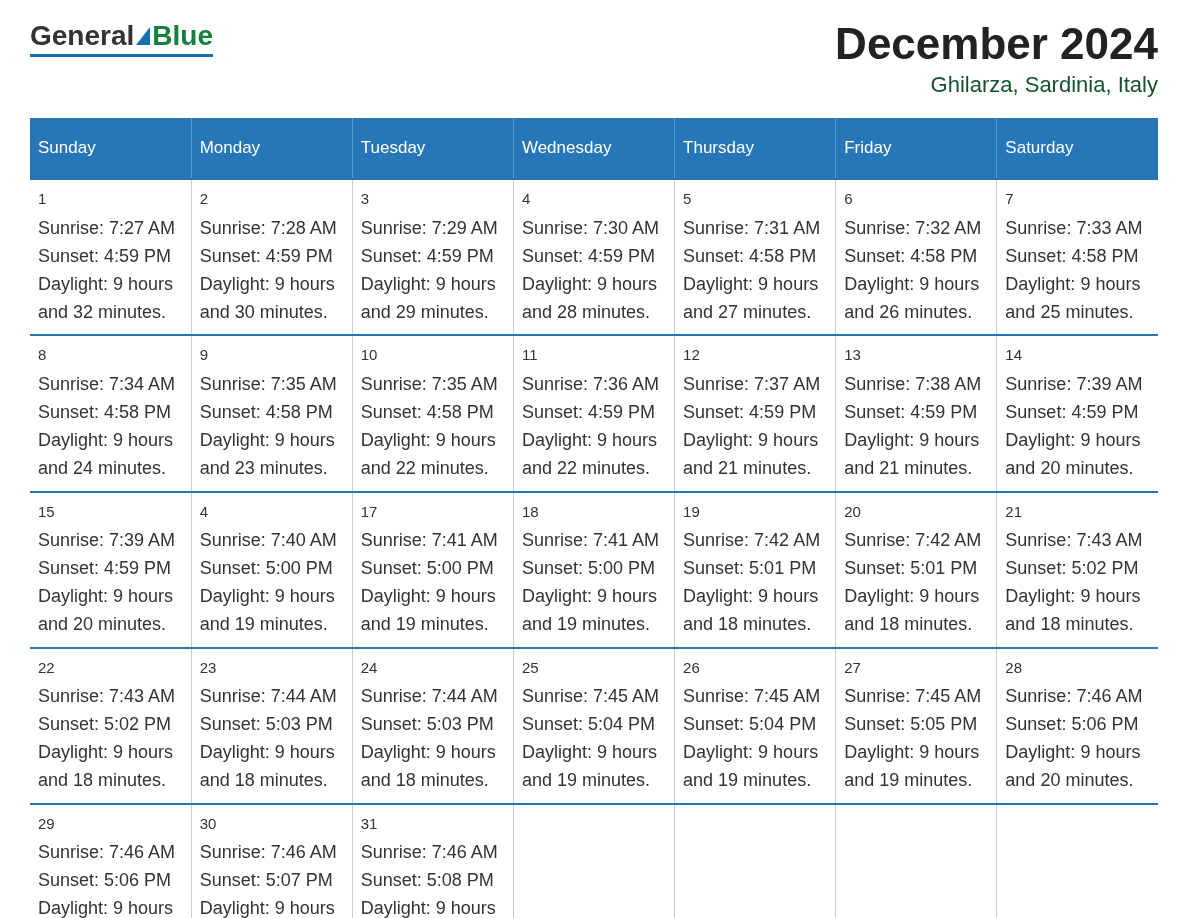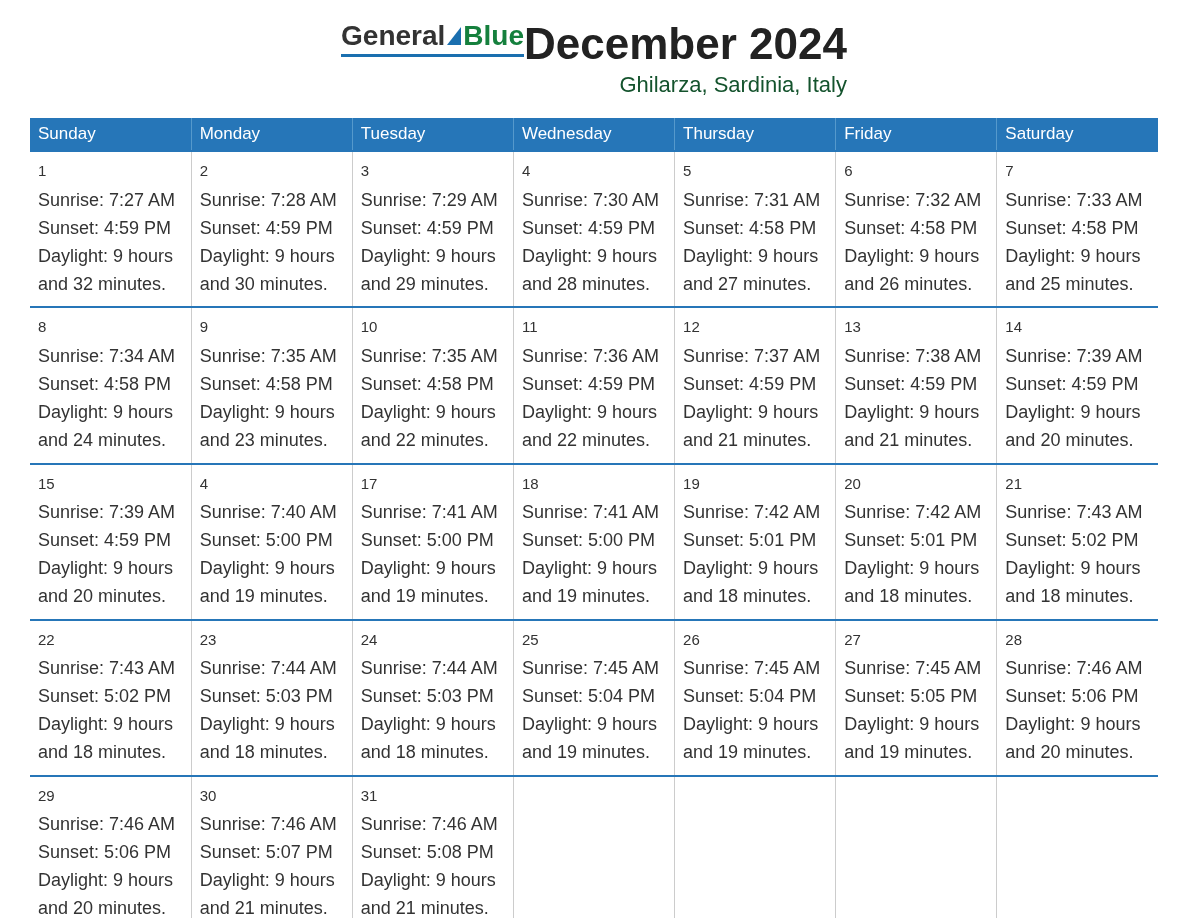--- a/index.html
+++ b/index.html
@@ -5,21 +5,21 @@
     * { box-sizing: border-box; margin: 0; padding: 0; }
     body {
       font-family: Arial, sans-serif;
       background: #fff;
       padding: 20px 30px;
       width: 1188px;
       min-height: 918px;
     }
     .header {
       display: flex;
-      justify-content: center;
+      justify-content: space-between;
       align-items: flex-start;
       margin-bottom: 20px;
     }
     .logo {
       display: flex;
       flex-direction: column;
     }
     .logo-text {
       display: flex;
       align-items: center;
@@ -58,21 +58,21 @@
       color: #14532d;
       margin-top: 4px;
     }
     .calendar {
       width: 100%;
       border-collapse: collapse;
     }
     .calendar thead tr th {
       background-color: #2676b8;
       color: #fff;
-      padding: 6px 8px;
+      padding: 20px 8px;
       text-align: left;
       font-size: 17px;
       font-weight: normal;
       border-right: 1px solid #5599cc;
     }
     .calendar thead tr th:last-child {
       border-right: none;
     }
     .calendar tbody tr td {
       vertical-align: top;

